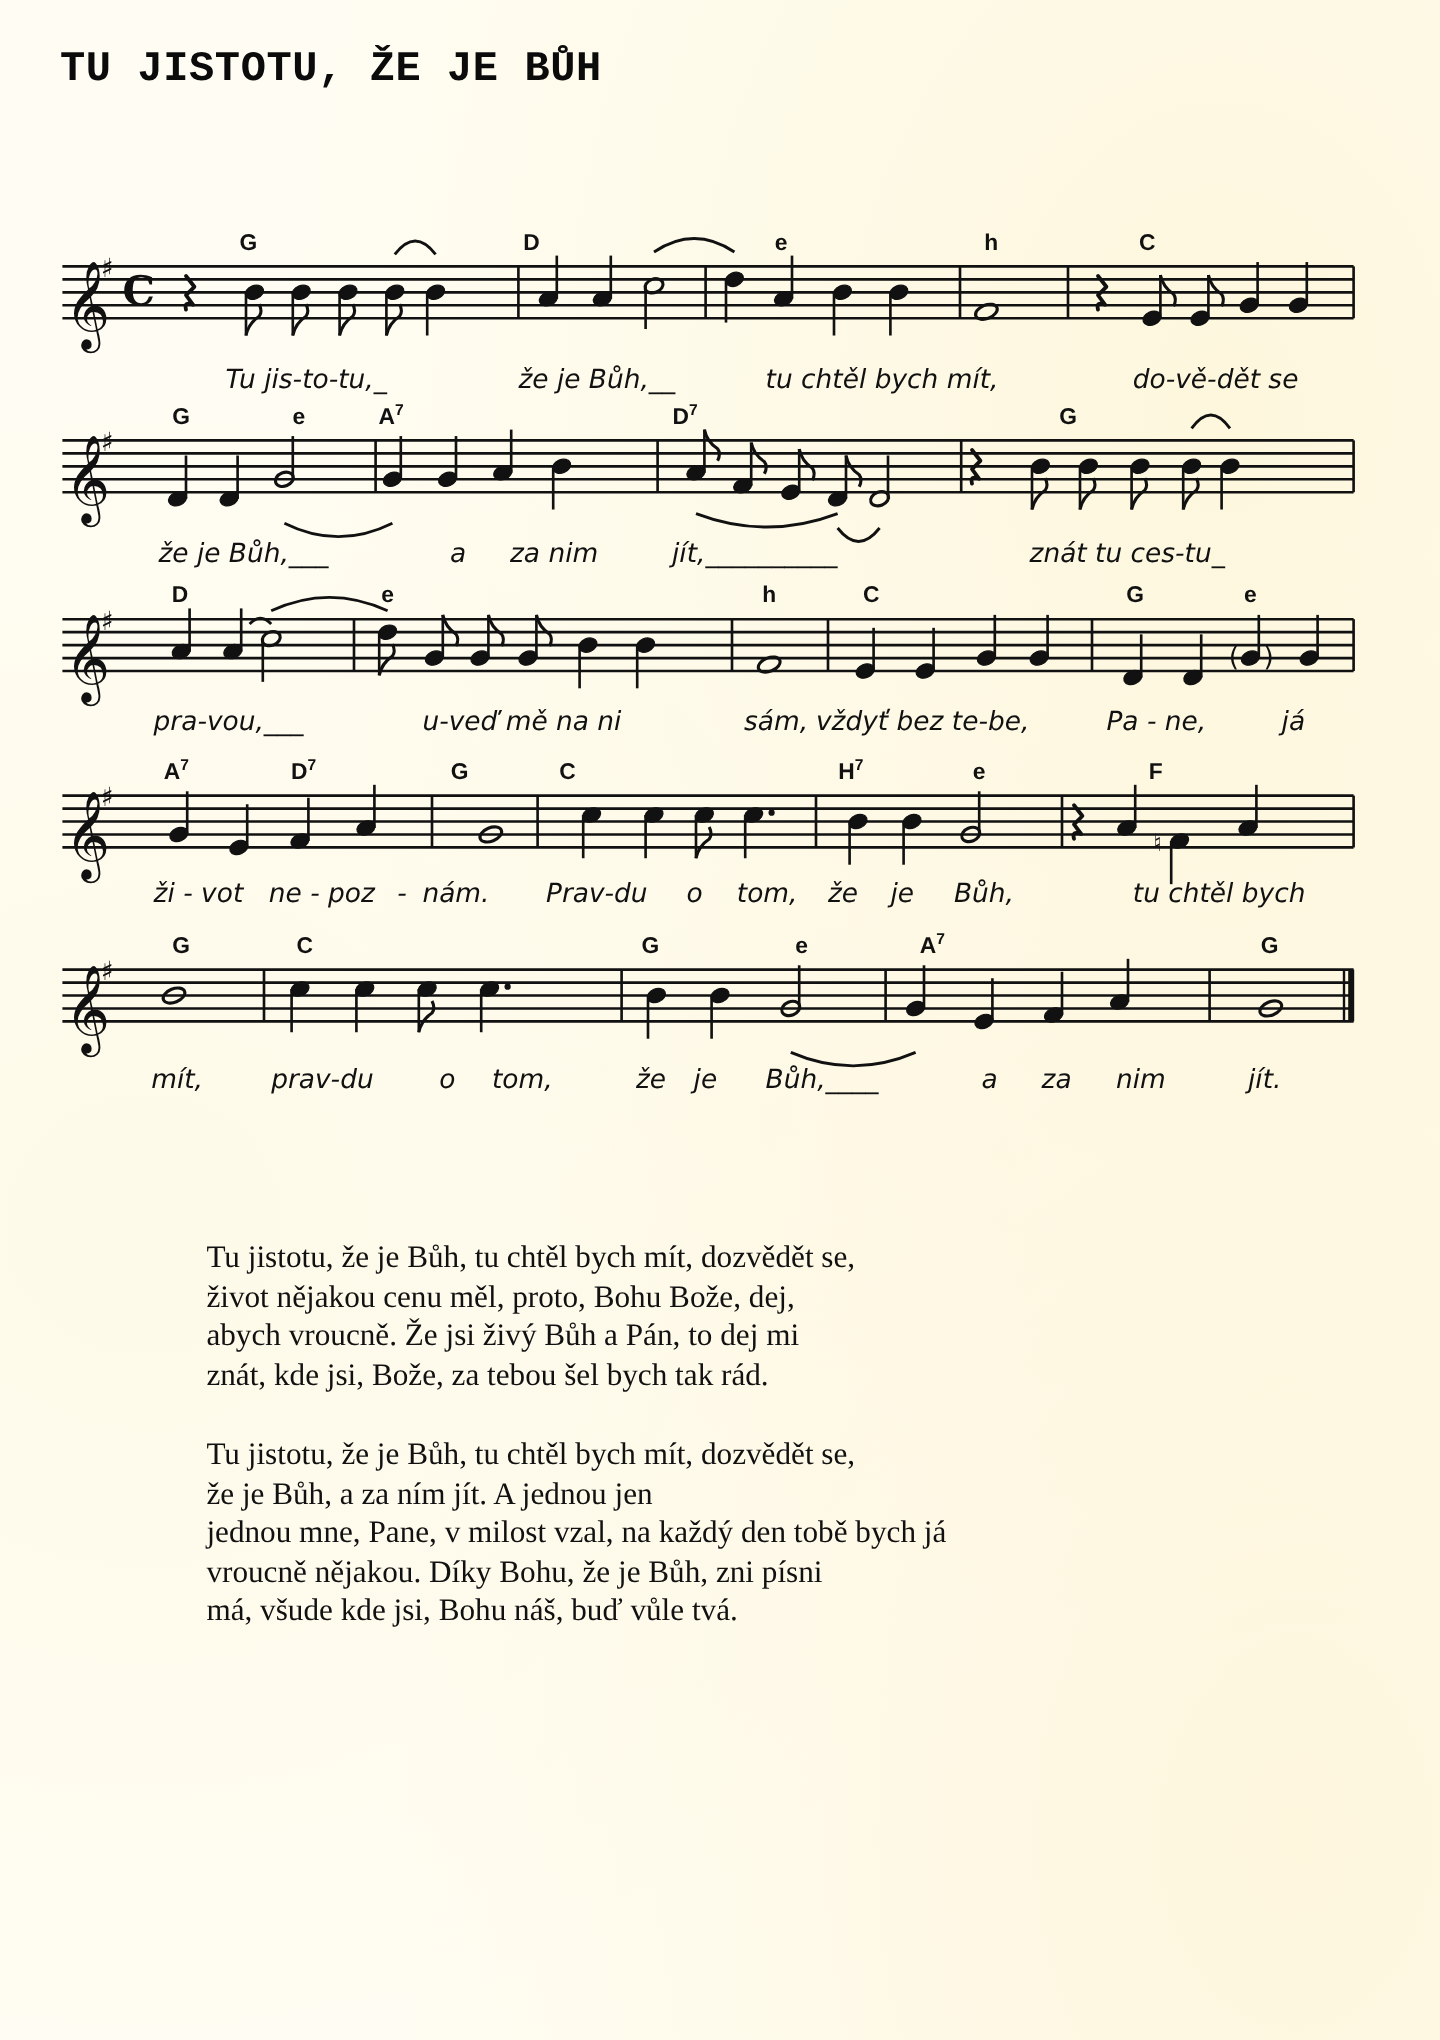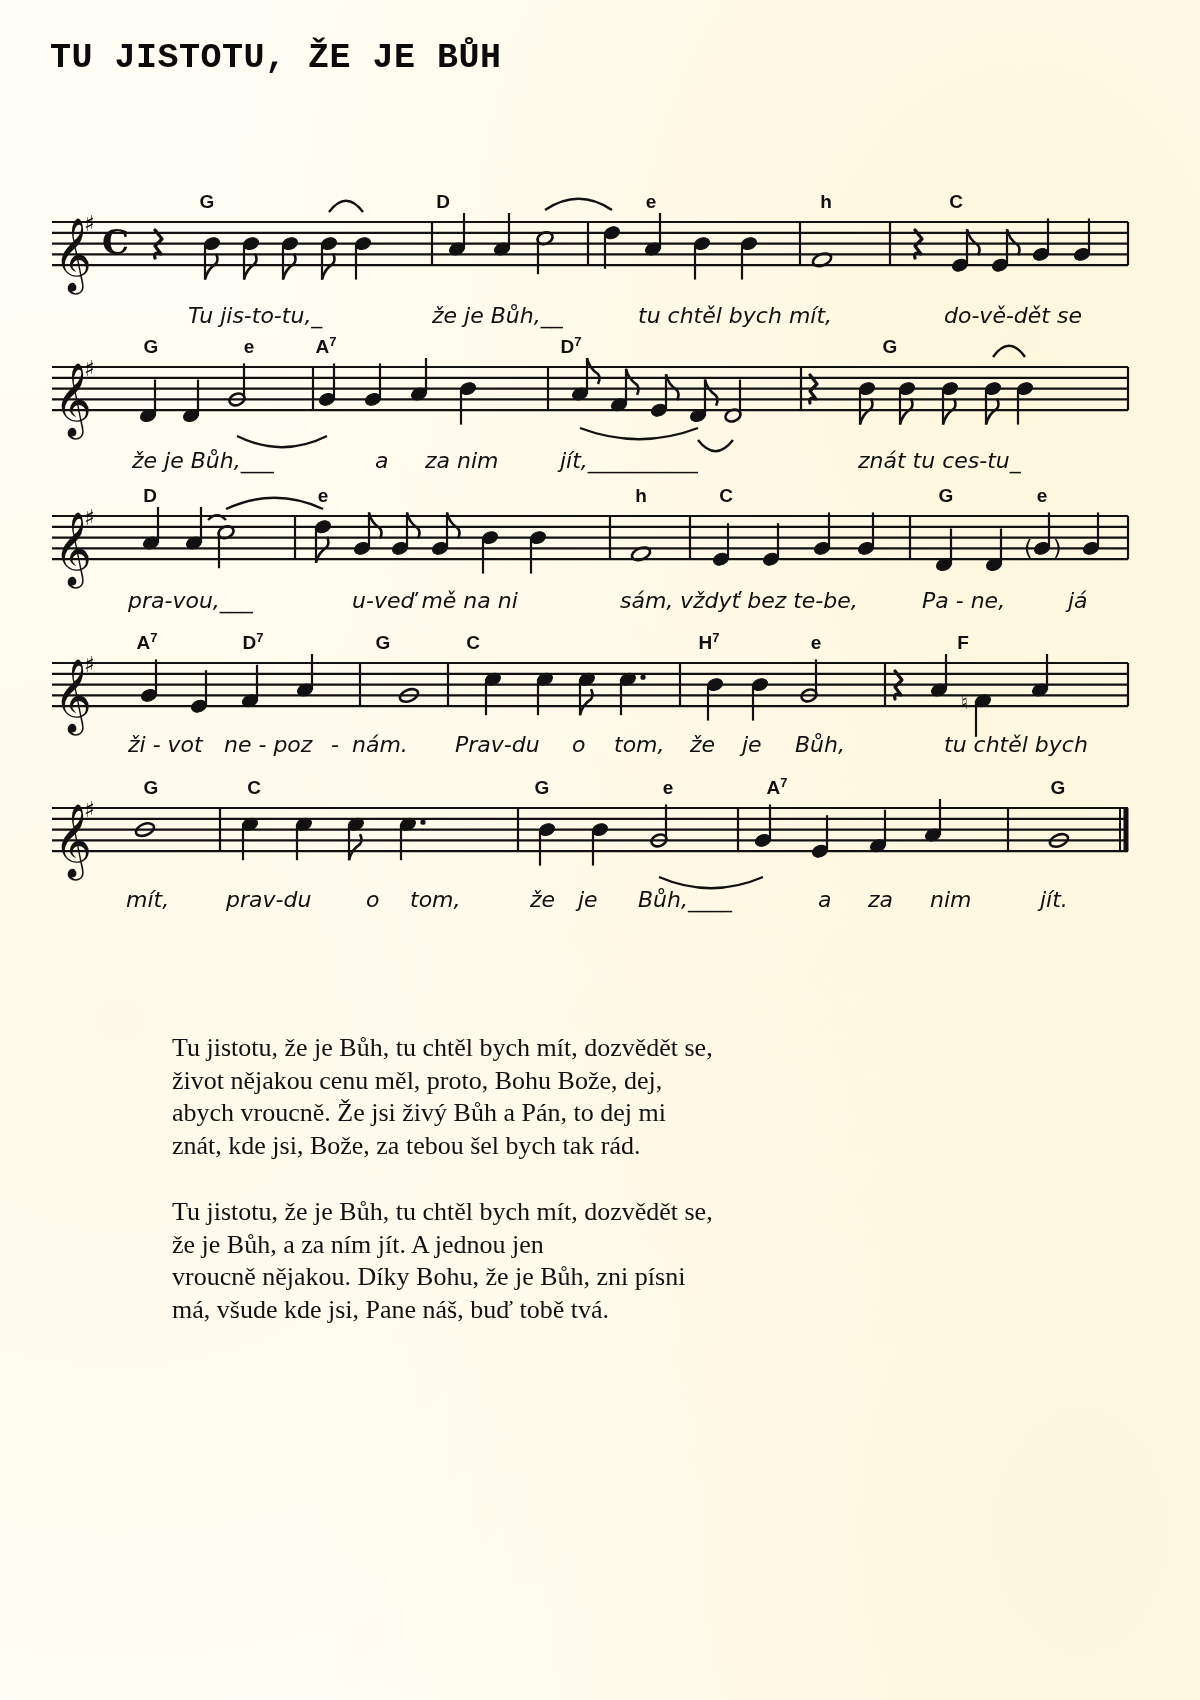--- a/index.html
+++ b/index.html
@@ -539,16 +539,17 @@
 <div class="verses">
   <div class="verse">
     <span class="verse-line">Tu jistotu, že je Bůh, tu chtěl bych mít, dozvědět se,</span>
     <span class="verse-line">život nějakou cenu měl, proto, Bohu Bože, dej,</span>
     <span class="verse-line">abych vroucně. Že jsi živý Bůh a Pán, to dej mi</span>
     <span class="verse-line">znát, kde jsi, Bože, za tebou šel bych tak rád.</span>
   </div>
   <div class="verse">
     <span class="verse-line">Tu jistotu, že je Bůh, tu chtěl bych mít, dozvědět se,</span>
     <span class="verse-line">že je Bůh, a za ním jít. A jednou jen</span>
+    <span class="verse-line">jednou mne, Pane, v milost vzal, na každý den tobě bych já</span>
     <span class="verse-line">vroucně nějakou. Díky Bohu, že je Bůh, zni písni</span>
-    <span class="verse-line">má, všude kde jsi, Pane náš, buď tobě tvá.</span>
+    <span class="verse-line">má, všude kde jsi, Bohu náš, buď vůle tvá.</span>
   </div>
 </div>
 
 </body></html>

